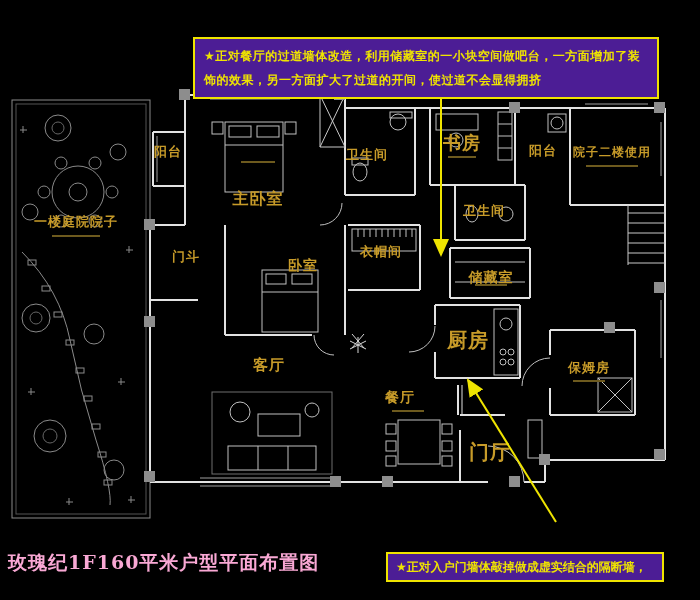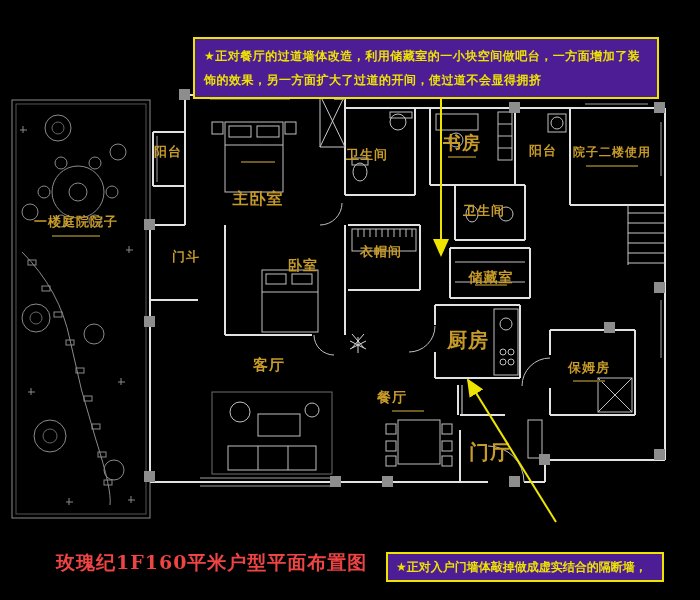--- a/index.html
+++ b/index.html
@@ -188,21 +188,21 @@
       <div class="room-label" style="left: 612px; top: 152px; font-size: 12px;">院子二楼使用</div>
       <div class="room-label" style="left: 76px; top: 222px;">一楼庭院院子</div>
       <div class="room-label" style="left: 186px; top: 257px;">门斗</div>
       <div class="room-label" style="left: 303px; top: 266px; font-size: 14px;">卧室</div>
       <div class="room-label" style="left: 381px; top: 252px;">衣帽间</div>
       <div class="room-label" style="left: 484px; top: 211px;">卫生间</div>
       <div class="room-label" style="left: 491px; top: 278px; font-size: 14px;">储藏室</div>
       <div class="room-label" style="left: 468px; top: 340px; font-size: 20px;">厨房</div>
       <div class="room-label" style="left: 589px; top: 368px;">保姆房</div>
       <div class="room-label" style="left: 269px; top: 365px; font-size: 15px; font-family: Liberation Serif, serif;">客厅</div>
-      <div class="room-label" style="left: 392px; top: 398px; font-size: 14px;">餐厅</div>
+      <div class="room-label" style="left: 400px; top: 398px; font-size: 14px;">餐厅</div>
       <div class="room-label" style="left: 490px; top: 452px; font-size: 20px;">门厅</div>
     </div>
 
   <svg id="overlay" class="layer" viewBox="0 0 700 600">
     <defs>
       <marker id="ah" markerWidth="10" markerHeight="8" refX="8" refY="4" orient="auto">
         <path d="M0 0 L9 4 L0 8 Z" fill="#efe400"></path>
       </marker>
     </defs>
     <line x1="441" y1="73" x2="441" y2="255" stroke="#efe400" stroke-width="2" marker-end="url(#ah)"></line>
@@ -210,15 +210,15 @@
   </svg>
 
   <div id="anno-top" class="anno">
     <span>★正对餐厅的过道墙体改造，利用储藏室的一小块空间做吧台，一方面增加了装饰的效果，另一方面扩大了过道的开间，使过道不会显得拥挤</span>
   </div>
 
   <div id="anno-bottom" class="anno">
     <div class="anno-line">★正对入户门墙体敲掉做成虚实结合的隔断墙，</div>
   </div>
 
-  <div id="title" style="color: #ef4444; margin-left: 48px;">玫瑰纪1F160平米户型平面布置图</div>
+  <div id="title" style="color: #f9a8d4;">玫瑰纪1F160平米户型平面布置图</div>
 
 </div>
 
 </body></html>

